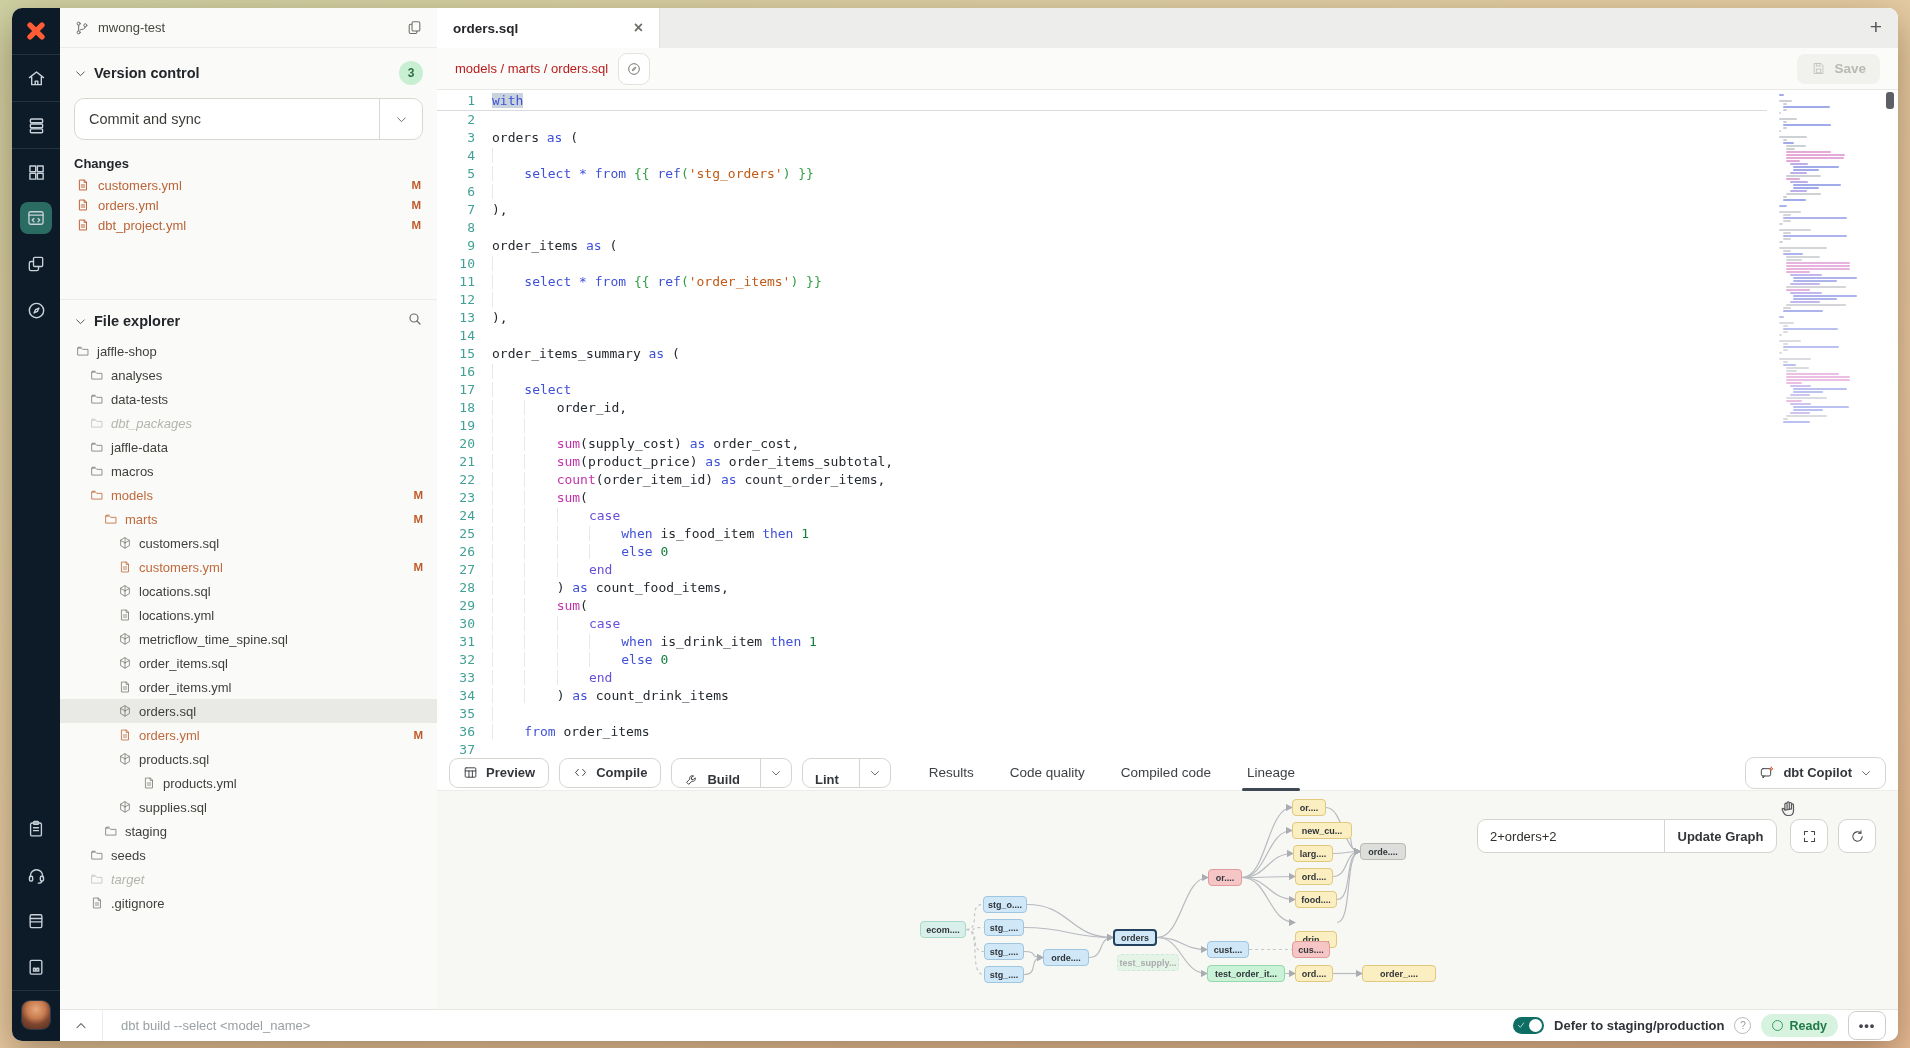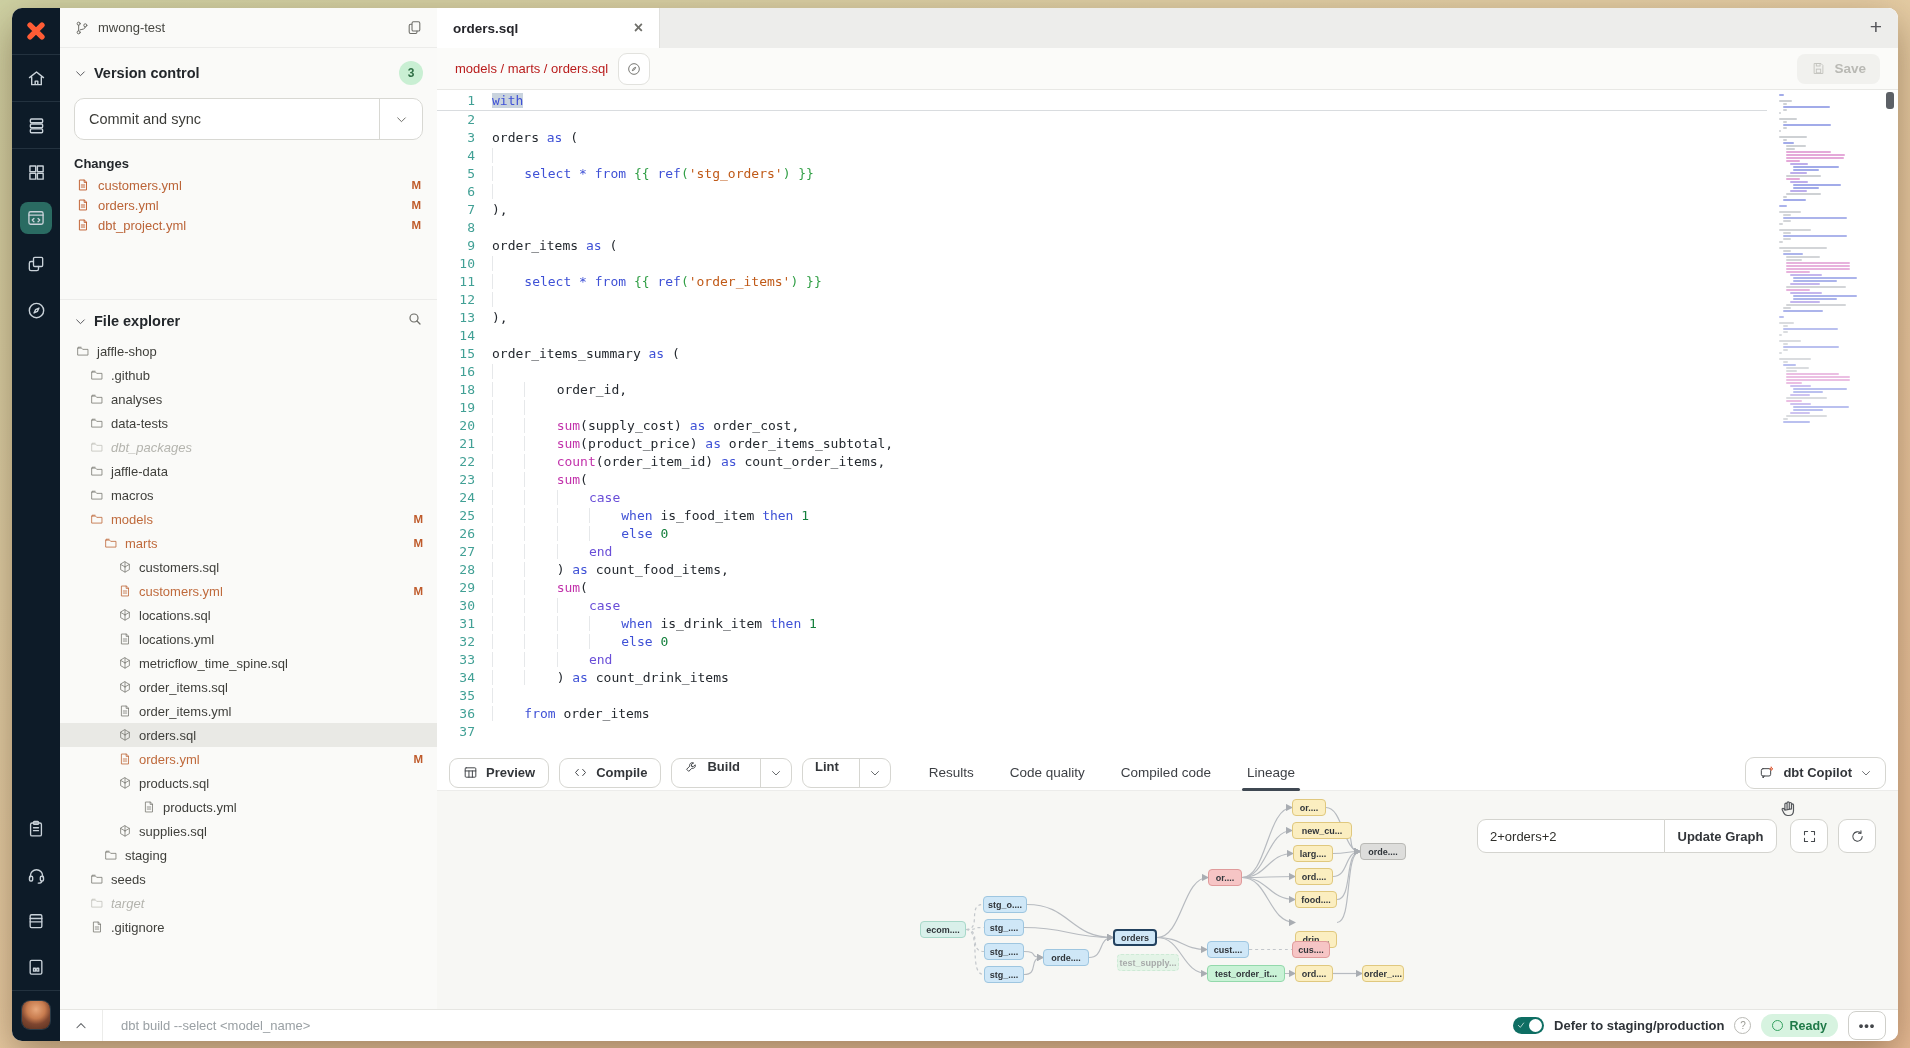--- a/index.html
+++ b/index.html
@@ -79,21 +79,21 @@
   .mrow{height:2px;margin-bottom:1px;border-radius:1px;}
   .vthumb{position:absolute;top:2px;left:1449px;width:8px;height:17px;background:#5c6066;border-radius:3px;}
 
   
   .toolbar{position:absolute;top:747px;left:0;right:0;height:36px;background:#fff;display:flex;align-items:center;padding:0 12px;gap:10px;
            border-bottom:1px solid #ececea;box-sizing:border-box;}
   .tbtn{height:30px;border:1.5px solid #d6d6d1;border-radius:9px;background:#fff;display:flex;align-items:center;gap:8px;padding:0 13px;
         font-size:13px;font-weight:700;color:#33363a;box-sizing:border-box;}
   .tbtn svg{stroke:#43464a;fill:none;stroke-width:1.6;stroke-linecap:round;stroke-linejoin:round;}
   .tbtn.split{padding:0;}
-  .tbtn.split .bmain{display:flex;align-items:flex-start;gap:8px;padding:0 12px;height:100%;}
+  .tbtn.split .bmain{display:flex;align-items:flex-end;gap:8px;padding:0 12px;height:100%;}
   .tbtn.split .bchev{width:30px;height:100%;border-left:1.5px solid #d6d6d1;display:flex;align-items:center;justify-content:center;color:#55585c;}
   .rtabs{display:flex;gap:36px;margin-left:28px;height:36px;align-items:center;font-size:13.5px;color:#3c3f44;}
   .rtab{position:relative;height:100%;display:flex;align-items:center;}
   .rtab.active::after{content:"";position:absolute;left:-5px;right:-5px;bottom:0;height:3px;background:#3f4852;border-radius:2px;}
   .copilot{margin-left:auto;height:32px;border:1.5px solid #d6d6d1;border-radius:9px;background:#fff;display:flex;align-items:center;gap:8px;
            padding:0 13px;font-size:13px;font-weight:700;color:#33363a;}
   .copilot svg{stroke:#43464a;fill:none;stroke-width:1.5;stroke-linecap:round;stroke-linejoin:round;}
 
   
   .lineage{position:absolute;top:783px;left:0;right:0;bottom:0;background:#f7f7f4;}
@@ -295,26 +295,20 @@
           <div class="trow" style="padding-left: 16px;">
             <svg width="14" height="14" viewBox="0 0 24 24" fill="none" stroke="#7c7c76" stroke-width="1.6" stroke-linecap="round" stroke-linejoin="round">
               <path d="M3.5 7h6l2 2.2h9V19h-17zM3.5 7V5.5h5.2"></path>
             </svg>
             <span>jaffle-shop</span>
           </div>
           <div class="trow" style="padding-left: 30px;">
             <svg width="14" height="14" viewBox="0 0 24 24" fill="none" stroke="#7c7c76" stroke-width="1.6" stroke-linecap="round" stroke-linejoin="round">
               <path d="M3.5 7h6l2 2.2h9V19h-17zM3.5 7V5.5h5.2"></path>
             </svg>
-            <span>.github</span>
-          </div>
-          <div class="trow" style="padding-left: 30px;">
-            <svg width="14" height="14" viewBox="0 0 24 24" fill="none" stroke="#7c7c76" stroke-width="1.6" stroke-linecap="round" stroke-linejoin="round">
-              <path d="M3.5 7h6l2 2.2h9V19h-17zM3.5 7V5.5h5.2"></path>
-            </svg>
             <span>analyses</span>
           </div>
           <div class="trow" style="padding-left: 30px;">
             <svg width="14" height="14" viewBox="0 0 24 24" fill="none" stroke="#7c7c76" stroke-width="1.6" stroke-linecap="round" stroke-linejoin="round">
               <path d="M3.5 7h6l2 2.2h9V19h-17zM3.5 7V5.5h5.2"></path>
             </svg>
             <span>data-tests</span>
           </div>
           <div class="trow dim" style="padding-left: 30px;">
             <svg width="14" height="14" viewBox="0 0 24 24" fill="none" stroke="#c3c3bd" stroke-width="1.6" stroke-linecap="round" stroke-linejoin="round">
@@ -488,20 +482,21 @@
             <div class="cl"><span class="ln">7</span><span class="ct"><span class="tk-d">),</span></span></div>
             <div class="cl"><span class="ln">8</span><span class="ct"></span></div>
             <div class="cl"><span class="ln">9</span><span class="ct"><span class="tk-d">order_items </span><span class="tk-k">as</span><span class="tk-d"> (</span></span></div>
             <div class="cl"><span class="ln">10</span><span class="ct"><span class="ig">    </span></span></div>
             <div class="cl"><span class="ln">11</span><span class="ct"><span class="ig">    </span><span class="tk-k">select</span><span class="tk-d"> </span><span class="tk-k">*</span><span class="tk-d"> </span><span class="tk-k">from</span><span class="tk-d"> </span><span class="tk-g">{{</span><span class="tk-d"> </span><span class="tk-k">ref</span><span class="tk-g">(</span><span class="tk-s">'order_items'</span><span class="tk-g">)</span><span class="tk-d"> </span><span class="tk-g">}}</span></span></div>
             <div class="cl"><span class="ln">12</span><span class="ct"><span class="ig">    </span></span></div>
             <div class="cl"><span class="ln">13</span><span class="ct"><span class="tk-d">),</span></span></div>
             <div class="cl"><span class="ln">14</span><span class="ct"></span></div>
             <div class="cl"><span class="ln">15</span><span class="ct"><span class="tk-d">order_items_summary </span><span class="tk-k">as</span><span class="tk-d"> (</span></span></div>
             <div class="cl"><span class="ln">16</span><span class="ct"><span class="ig">    </span></span></div>
+            <div class="cl"><span class="ln">17</span><span class="ct"><span class="ig">    </span><span class="tk-k">select</span></span></div>
             <div class="cl"><span class="ln">18</span><span class="ct"><span class="ig">    </span><span class="ig">    </span><span class="tk-d">order_id,</span></span></div>
             <div class="cl"><span class="ln">19</span><span class="ct"><span class="ig">    </span><span class="ig">    </span></span></div>
             <div class="cl"><span class="ln">20</span><span class="ct"><span class="ig">    </span><span class="ig">    </span><span class="tk-f">sum</span><span class="tk-d">(supply_cost) </span><span class="tk-k">as</span><span class="tk-d"> order_cost,</span></span></div>
             <div class="cl"><span class="ln">21</span><span class="ct"><span class="ig">    </span><span class="ig">    </span><span class="tk-f">sum</span><span class="tk-d">(product_price) </span><span class="tk-k">as</span><span class="tk-d"> order_items_subtotal,</span></span></div>
             <div class="cl"><span class="ln">22</span><span class="ct"><span class="ig">    </span><span class="ig">    </span><span class="tk-f">count</span><span class="tk-d">(order_item_id) </span><span class="tk-k">as</span><span class="tk-d"> count_order_items,</span></span></div>
             <div class="cl"><span class="ln">23</span><span class="ct"><span class="ig">    </span><span class="ig">    </span><span class="tk-f">sum</span><span class="tk-d">(</span></span></div>
             <div class="cl"><span class="ln">24</span><span class="ct"><span class="ig">    </span><span class="ig">    </span><span class="ig">    </span><span class="tk-v">case</span></span></div>
             <div class="cl"><span class="ln">25</span><span class="ct"><span class="ig">    </span><span class="ig">    </span><span class="ig">    </span><span class="ig">    </span><span class="tk-k">when</span><span class="tk-d"> is_food_item </span><span class="tk-k">then</span><span class="tk-d"> </span><span class="tk-n">1</span></span></div>
             <div class="cl"><span class="ln">26</span><span class="ct"><span class="ig">    </span><span class="ig">    </span><span class="ig">    </span><span class="ig">    </span><span class="tk-k">else</span><span class="tk-d"> </span><span class="tk-n">0</span></span></div>
             <div class="cl"><span class="ln">27</span><span class="ct"><span class="ig">    </span><span class="ig">    </span><span class="ig">    </span><span class="tk-v">end</span></span></div>
@@ -748,21 +743,21 @@
             <div class="lnode c-green" style="left: 770px; top: 174px; width: 78px;">test_order_it...</div>
             <div class="lnode c-yellow" style="left: 855px; top: 8px; width: 34px;">or....</div>
             <div class="lnode c-yellow" style="left: 855px; top: 31px; width: 60px;">new_cu...</div>
             <div class="lnode c-yellow" style="left: 856px; top: 54px; width: 40px;">larg....</div>
             <div class="lnode c-yellow" style="left: 858px; top: 77px; width: 38px;">ord....</div>
             <div class="lnode c-yellow" style="left: 858px; top: 100px; width: 42px;">food....</div>
             <div class="lnode c-yellow" style="left: 858px; top: 123px; width: 42px; margin-top: 17px;">drin....</div>
             <div class="lnode c-pink" style="left: 855px; top: 150px; width: 38px;">cus....</div>
             <div class="lnode c-yellow" style="left: 858px; top: 174px; width: 38px;">ord....</div>
             <div class="lnode c-gray" style="left: 923px; top: 52px; width: 46px;">orde....</div>
-            <div class="lnode c-yellow" style="left: 925px; top: 174px; width: 42px;">order_....</div>
+            <div class="lnode c-yellow" style="left: 925px; top: 174px; width: 74px;">order_....</div>
           </div>
       <div class="lfilter">
             <span>2+orders+2</span>
           </div>
       <div class="lupdate">
             <span>Update Graph</span>
           </div>
       <div class="lsq" style="left:1353px;">
         <svg width="15" height="15" viewBox="0 0 24 24">
               <path d="M4 9V4h5M15 4h5v5M20 15v5h-5M9 20H4v-5"></path>

